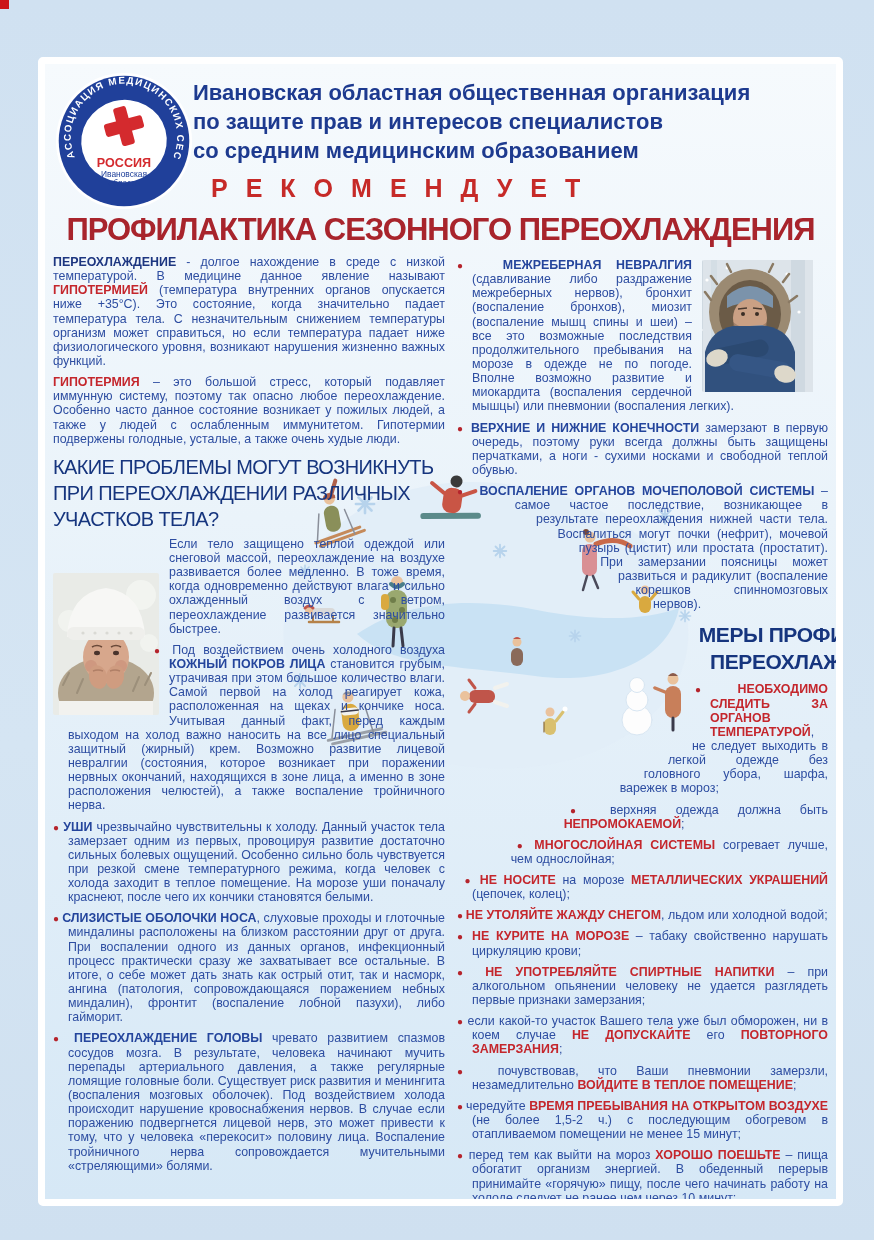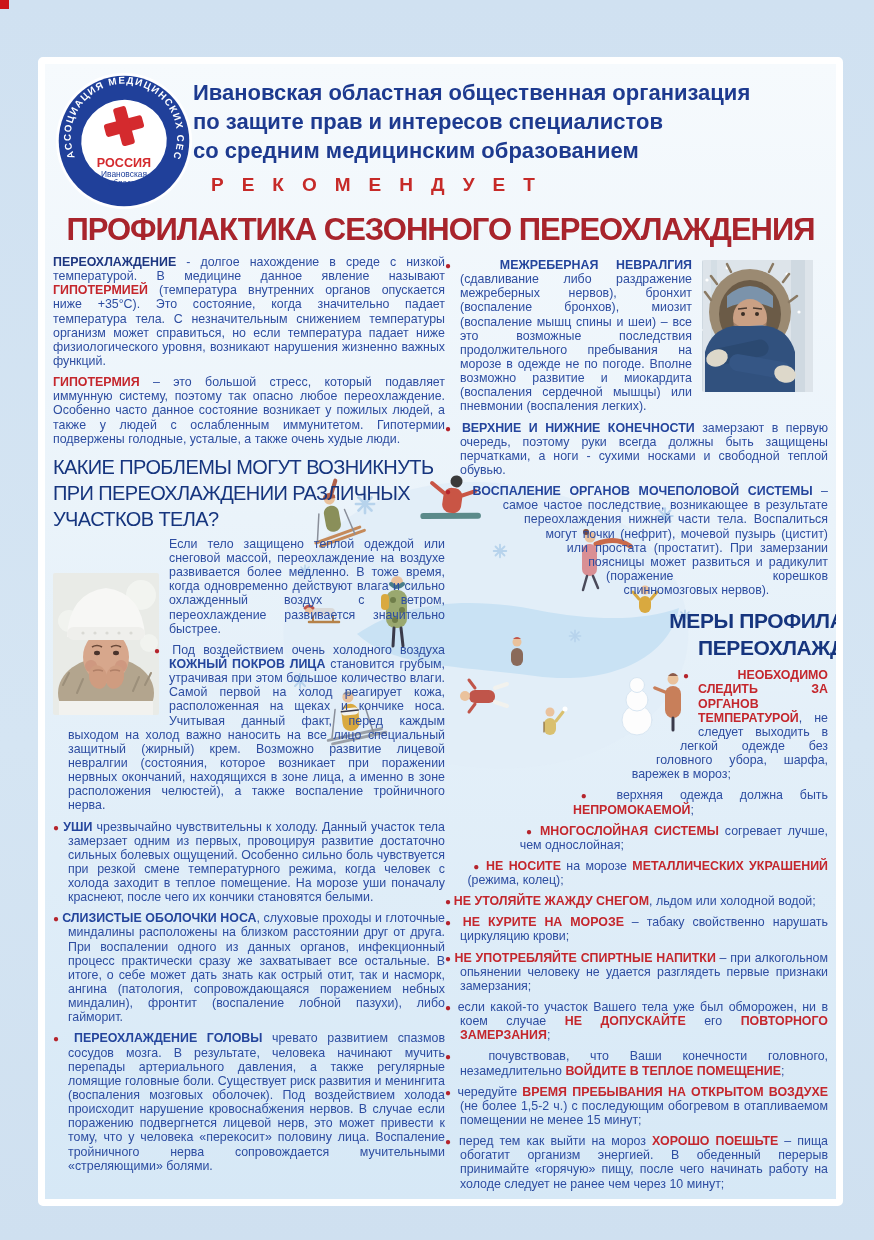--- a/index.html
+++ b/index.html
@@ -12,25 +12,25 @@
   .panel{
     position:absolute;left:38px;top:57px;width:791px;height:1135px;
     border:7px solid #ffffff;border-radius:5px;overflow:hidden;
     background:linear-gradient(180deg,#f6fafd 0%,#eaf3fa 40%,#d6e8f6 100%);
   }
   
   .header{display:flex;align-items:flex-start;padding:8px 12px 0 10px;position:relative;z-index:3;}
   .logo{width:138px;height:138px;flex:0 0 auto;}
   .head-text{flex:1;display:flex;flex-direction:column;align-items:flex-start;padding-top:6px;}
   .org-line{font-weight:bold;color:#1d3a8f;font-size:22px;line-height:29px;white-space:nowrap;}
-  .recommends{margin-top:9px;font-weight:bold;color:#c62a28;font-size:19px;letter-spacing:18px;padding-left:18px;white-space:nowrap;}
+  .recommends{margin-top:9px;font-weight:bold;color:#c62a28;font-size:25px;letter-spacing:18px;padding-left:18px;white-space:nowrap;}
   .title-row{text-align:center;margin:2px 0 0;position:relative;z-index:3;text-decoration:underline;}
   .poster-title{display:inline-block;font-weight:bold;color:#a8242c;font-size:31px;letter-spacing:-1px;white-space:nowrap;}
   
-  .cols{display:flex;padding:7px 8px 0;position:relative;z-index:1;
+  .cols{display:flex;gap:12px;padding:7px 8px 0;position:relative;z-index:1;
         font-size:12.4px;line-height:1.14;color:#2d4da1;}
   .col-left{width:392px;flex:0 0 auto;}
   .col-right{flex:1;min-width:0;}
   p{margin:0 0 7px;text-align:justify;}
   ul{margin:3px 0 0;padding:0;list-style:none;}
   li{margin:0 0 7px;padding-left:15px;text-indent:-15px;text-align:justify;}
   li::before{content:"●\00a0";color:#b5242c;font-size:10px;}
   .nb{color:#1d3680;font-weight:bold;}
   .rb{color:#c4262c;font-weight:bold;}
   .bb{color:#24459c;font-weight:bold;}
@@ -289,38 +289,38 @@
               <rect x="42" y="98" width="62" height="17" rx="8.5" fill="#355685" transform="rotate(10 73 106)"></rect>
               <ellipse cx="30" cy="98" rx="11" ry="8.5" fill="#ddd8ca" transform="rotate(-18 30 98)"></ellipse>
               <ellipse cx="98" cy="114" rx="11" ry="8.5" fill="#ddd8ca" transform="rotate(16 98 114)"></ellipse>
             </svg>
           </span>
           <span><span class="bb">МЕЖРЕБЕРНАЯ НЕВРАЛГИЯ</span><span> (сдавливание либо раздражение межреберных нервов), бронхит (воспаление бронхов), миозит (воспаление мышц спины и шеи) – все это возможные последствия продолжительного пребывания на морозе в одежде не по погоде. Вполне возможно развитие и миокардита (воспаления сердечной мышцы) или пневмонии (воспаления легких).</span></span>
         </li>
         <li><span class="bb">ВЕРХНИЕ И НИЖНИЕ КОНЕЧНОСТИ</span><span> замерзают в первую очередь, поэтому руки всегда должны быть защищены перчатками, а ноги - сухими носками и свободной теплой обувью.</span></li>
         <li>
           <span class="illus-push"></span>
-          <span><span class="bb">ВОСПАЛЕНИЕ ОРГАНОВ МОЧЕПОЛОВОЙ СИСТЕМЫ</span><span> – самое частое последствие, возникающее в результате переохлаждения нижней части тела. Воспалиться могут почки (нефрит), мочевой пузырь (цистит) или простата (простатит). При замерзании поясницы может развиться и радикулит (поражение корешков спинномозговых нервов).</span></span>
+          <span><span class="bb">ВОСПАЛЕНИЕ ОРГАНОВ МОЧЕПОЛОВОЙ СИСТЕМЫ</span><span> – самое частое последствие, возникающее в результате переохлаждения нижней части тела. Воспалиться могут почки (нефрит), мочевой пузырь (цистит) или простата (простатит). При замерзании поясницы может развиться и радикулит (воспаление корешков спинномозговых нервов).</span></span>
         </li>
       </ul>
 
       <div class="measures-h">
         <div class="h-line">МЕРЫ ПРОФИЛАКТИКИ</div>
         <div class="h-line">ПЕРЕОХЛАЖДЕНИЯ:</div>
       </div>
 
       <ul>
         <li><span class="rb">НЕОБХОДИМО СЛЕДИТЬ ЗА ОРГАНОВ ТЕМПЕРАТУРОЙ</span><span>, не следует выходить в легкой одежде без головного убора, шарфа, варежек в мороз;</span></li>
         <li><span>верхняя одежда должна быть </span><span class="rb">НЕПРОМОКАЕМОЙ</span><span>;</span></li>
         <li><span class="rb">МНОГОСЛОЙНАЯ СИСТЕМЫ</span><span> согревает лучше, чем однослойная;</span></li>
-        <li><span class="rb">НЕ НОСИТЕ</span><span> на морозе </span><span class="rb">МЕТАЛЛИЧЕСКИХ УКРАШЕНИЙ</span><span> (режима, колец);</span></li>
+        <li><span class="rb">НЕ НОСИТЕ</span><span> на морозе </span><span class="rb">МЕТАЛЛИЧЕСКИХ УКРАШЕНИЙ</span><span> (цепочек, колец);</span></li>
         <li><span class="rb">НЕ УТОЛЯЙТЕ ЖАЖДУ СНЕГОМ</span><span>, льдом или холодной водой;</span></li>
         <li><span class="rb">НЕ КУРИТЕ НА МОРОЗЕ</span><span> – табаку свойственно нарушать циркуляцию крови;</span></li>
         <li><span class="rb">НЕ УПОТРЕБЛЯЙТЕ СПИРТНЫЕ НАПИТКИ</span><span> – при алкогольном опьянении человеку не удается разглядеть первые признаки замерзания;</span></li>
         <li><span>если какой-то участок Вашего тела уже был обморожен, ни в коем случае </span><span class="rb">НЕ ДОПУСКАЙТЕ</span><span> его </span><span class="rb">ПОВТОРНОГО ЗАМЕРЗАНИЯ</span><span>;</span></li>
-        <li><span>почувствовав, что Ваши конечности головного, незамедлительно </span><span class="rb">ВОЙДИТЕ В ТЕПЛОЕ ПОМЕЩЕНИЕ</span><span>;</span></li>
+        <li><span>почувствовав, что Ваши пневмонии замерзли, незамедлительно </span><span class="rb">ВОЙДИТЕ В ТЕПЛОЕ ПОМЕЩЕНИЕ</span><span>;</span></li>
         <li><span>чередуйте </span><span class="rb">ВРЕМЯ ПРЕБЫВАНИЯ НА ОТКРЫТОМ ВОЗДУХЕ</span><span> (не более 1,5-2 ч.) с последующим обогревом в отапливаемом помещении не менее 15 минут;</span></li>
         <li><span>перед тем как выйти на мороз </span><span class="rb">ХОРОШО ПОЕШЬТЕ</span><span> – пища обогатит организм энергией. В обеденный перерыв принимайте «горячую» пищу, после чего начинать работу на холоде следует не ранее чем через 10 минут;</span></li>
 
       </ul>
     </div>
   </div>
 </div>
 
 </body></html>

